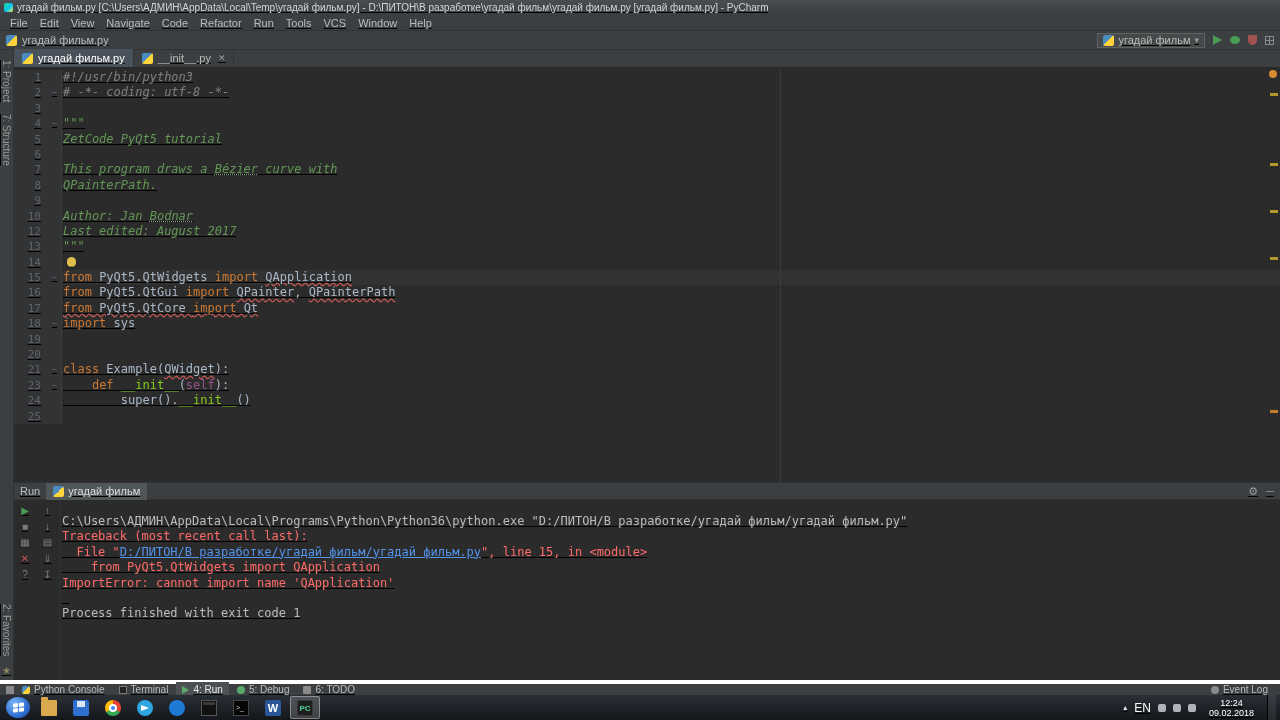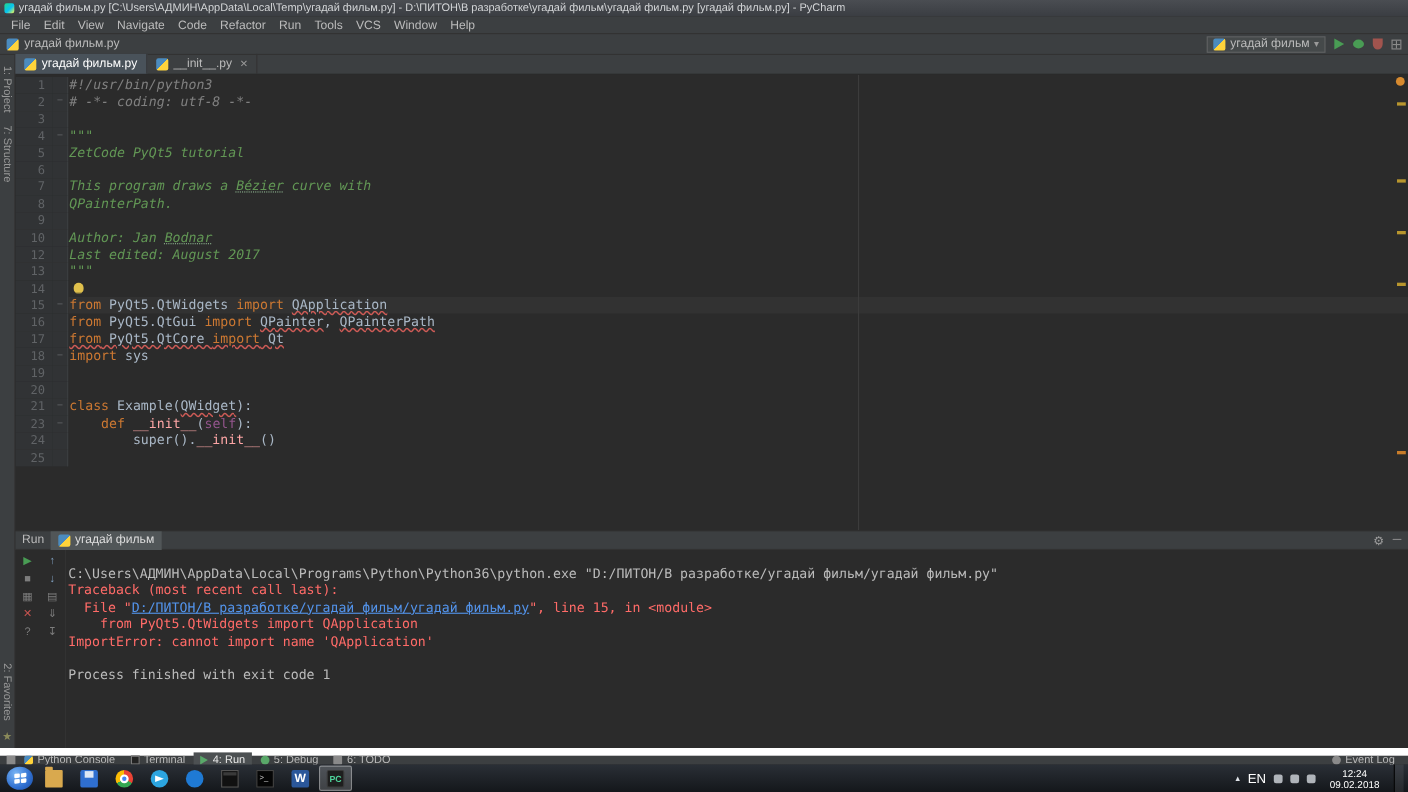--- a/index.html
+++ b/index.html
@@ -1,19 +1,19 @@
 <!DOCTYPE html>
 <html><head>
 <meta charset="utf-8">
 <style>
   * { margin:0; padding:0; box-sizing:border-box; }
   html,body { background:#000; }
   .screen { position:relative; width:1280px; height:720px; overflow:hidden;
             font-family:"Liberation Sans", sans-serif; display:flex; flex-direction:column;
-            background:#2b2b2b; }
+            background:#2b2b2b;text-decoration:underline; }
 
   
   .titlebar { height:15px; background:linear-gradient(#4a4d52,#3a3d42); display:flex; align-items:center;
               padding:0 4px; gap:4px; flex:0 0 auto; }
   .pc-logo { width:9px; height:9px; border-radius:2px;
              background:linear-gradient(135deg,#21d789,#07c3f2 55%,#fcf84a); }
   .title-text { color:#d4d6d8; font-size:10px; white-space:nowrap; overflow:hidden; }
 
   
   .menubar { height:16px; background:#3c3f41; display:flex; align-items:center; padding:0 4px;
@@ -63,21 +63,21 @@
   .eline { display:flex; height:15.4px; line-height:15.4px; white-space:pre; }
   .lnum { width:34px; flex:0 0 auto; background:#313335; color:#606366; text-align:right;
           padding-right:7px; font-size:11px; }
   .fold { width:14px; flex:0 0 auto; background:#313335; color:#606366; font-size:9px;
           text-align:center; border-right:1px solid #3c3f41; }
   .code { flex:1; padding-left:1px; }
   .eline.caret .code { background:#323232; }
   .tk-pl { color:#a9b7c6; } .tk-kw { color:#cc7832; }
   .tk-com { color:#808080; font-style:italic; }
   .tk-doc { color:#629755; font-style:italic; }
-  .tk-mag { color:#fca5a5; } .tk-slf { color:#94558d; }
+  .tk-mag { color:#84cc16; } .tk-slf { color:#94558d; }
   .u-err { text-decoration:underline; text-decoration-style:wavy; text-decoration-color:#cf5b56; }
   .u-sp  { text-decoration:underline; text-decoration-style:dotted; text-decoration-color:#7f9f80; }
   .bulb { display:inline-block; width:9px; height:9px; border-radius:50% 50% 40% 40%;
           background:#e0c04c; box-shadow:0 2px 0 -1px #8a7a3a; margin-left:4px; }
   .guide { position:absolute; left:766px; top:0; bottom:0; width:1px; background:#3c3c3c; }
   .stripe-marks { position:absolute; top:0; right:0; width:12px; bottom:0; }
   .smark { position:absolute; right:2px; width:8px; height:3px; background:#b8962e; }
   .err-badge { position:absolute; top:2px; right:3px; width:8px; height:8px; border-radius:50%;
                background:#d78a2f; }
 
@@ -95,21 +95,21 @@
                  padding-top:4px; gap:2px; }
   .run-toolbar.second { width:24px; border-right:1px solid #323232; }
   .ric { width:16px; height:14px; font-size:10px; line-height:14px; text-align:center; }
   .console { flex:1; overflow:hidden; font-family:"DejaVu Sans Mono", monospace; font-size:12px;
              padding:14px 0 0 2px; }
   .cline { height:15.4px; line-height:15.4px; white-space:pre; }
   .ck-out { color:#bbbbbb; } .ck-errout { color:#ff6b68; }
   .ck-link { color:#5394ec; text-decoration:underline; }
 
   
-  .bottombar { height:15px; background:#3c3f41; border-top:7px solid #ffffff; display:flex;
+  .bottombar { height:15px; background:#3c3f41; border-top:4px solid #ffffff; display:flex;
                align-items:center; padding:0 6px; gap:2px; flex:0 0 auto;justify-content:center; }
   .bbtn { display:flex; align-items:center; gap:4px; color:#bbbbbb; font-size:10px; padding:0 6px;
           height:15px; }
   .bbtn.active { background:#4c5052; color:#e8e8e8; }
   .bicon { display:inline-block; width:8px; height:8px; }
   .bi-toggle { background:#8a8a8a; }
   .bi-python { background:linear-gradient(135deg,#4b8bbe 50%,#ffd43b 50%); border-radius:2px; }
   .bi-terminal { background:#222; border:1px solid #7a7a7a; }
   .bi-run { width:0; height:0; border-left:7px solid #59a869; border-top:4px solid transparent;
             border-bottom:4px solid transparent; background:none; }

